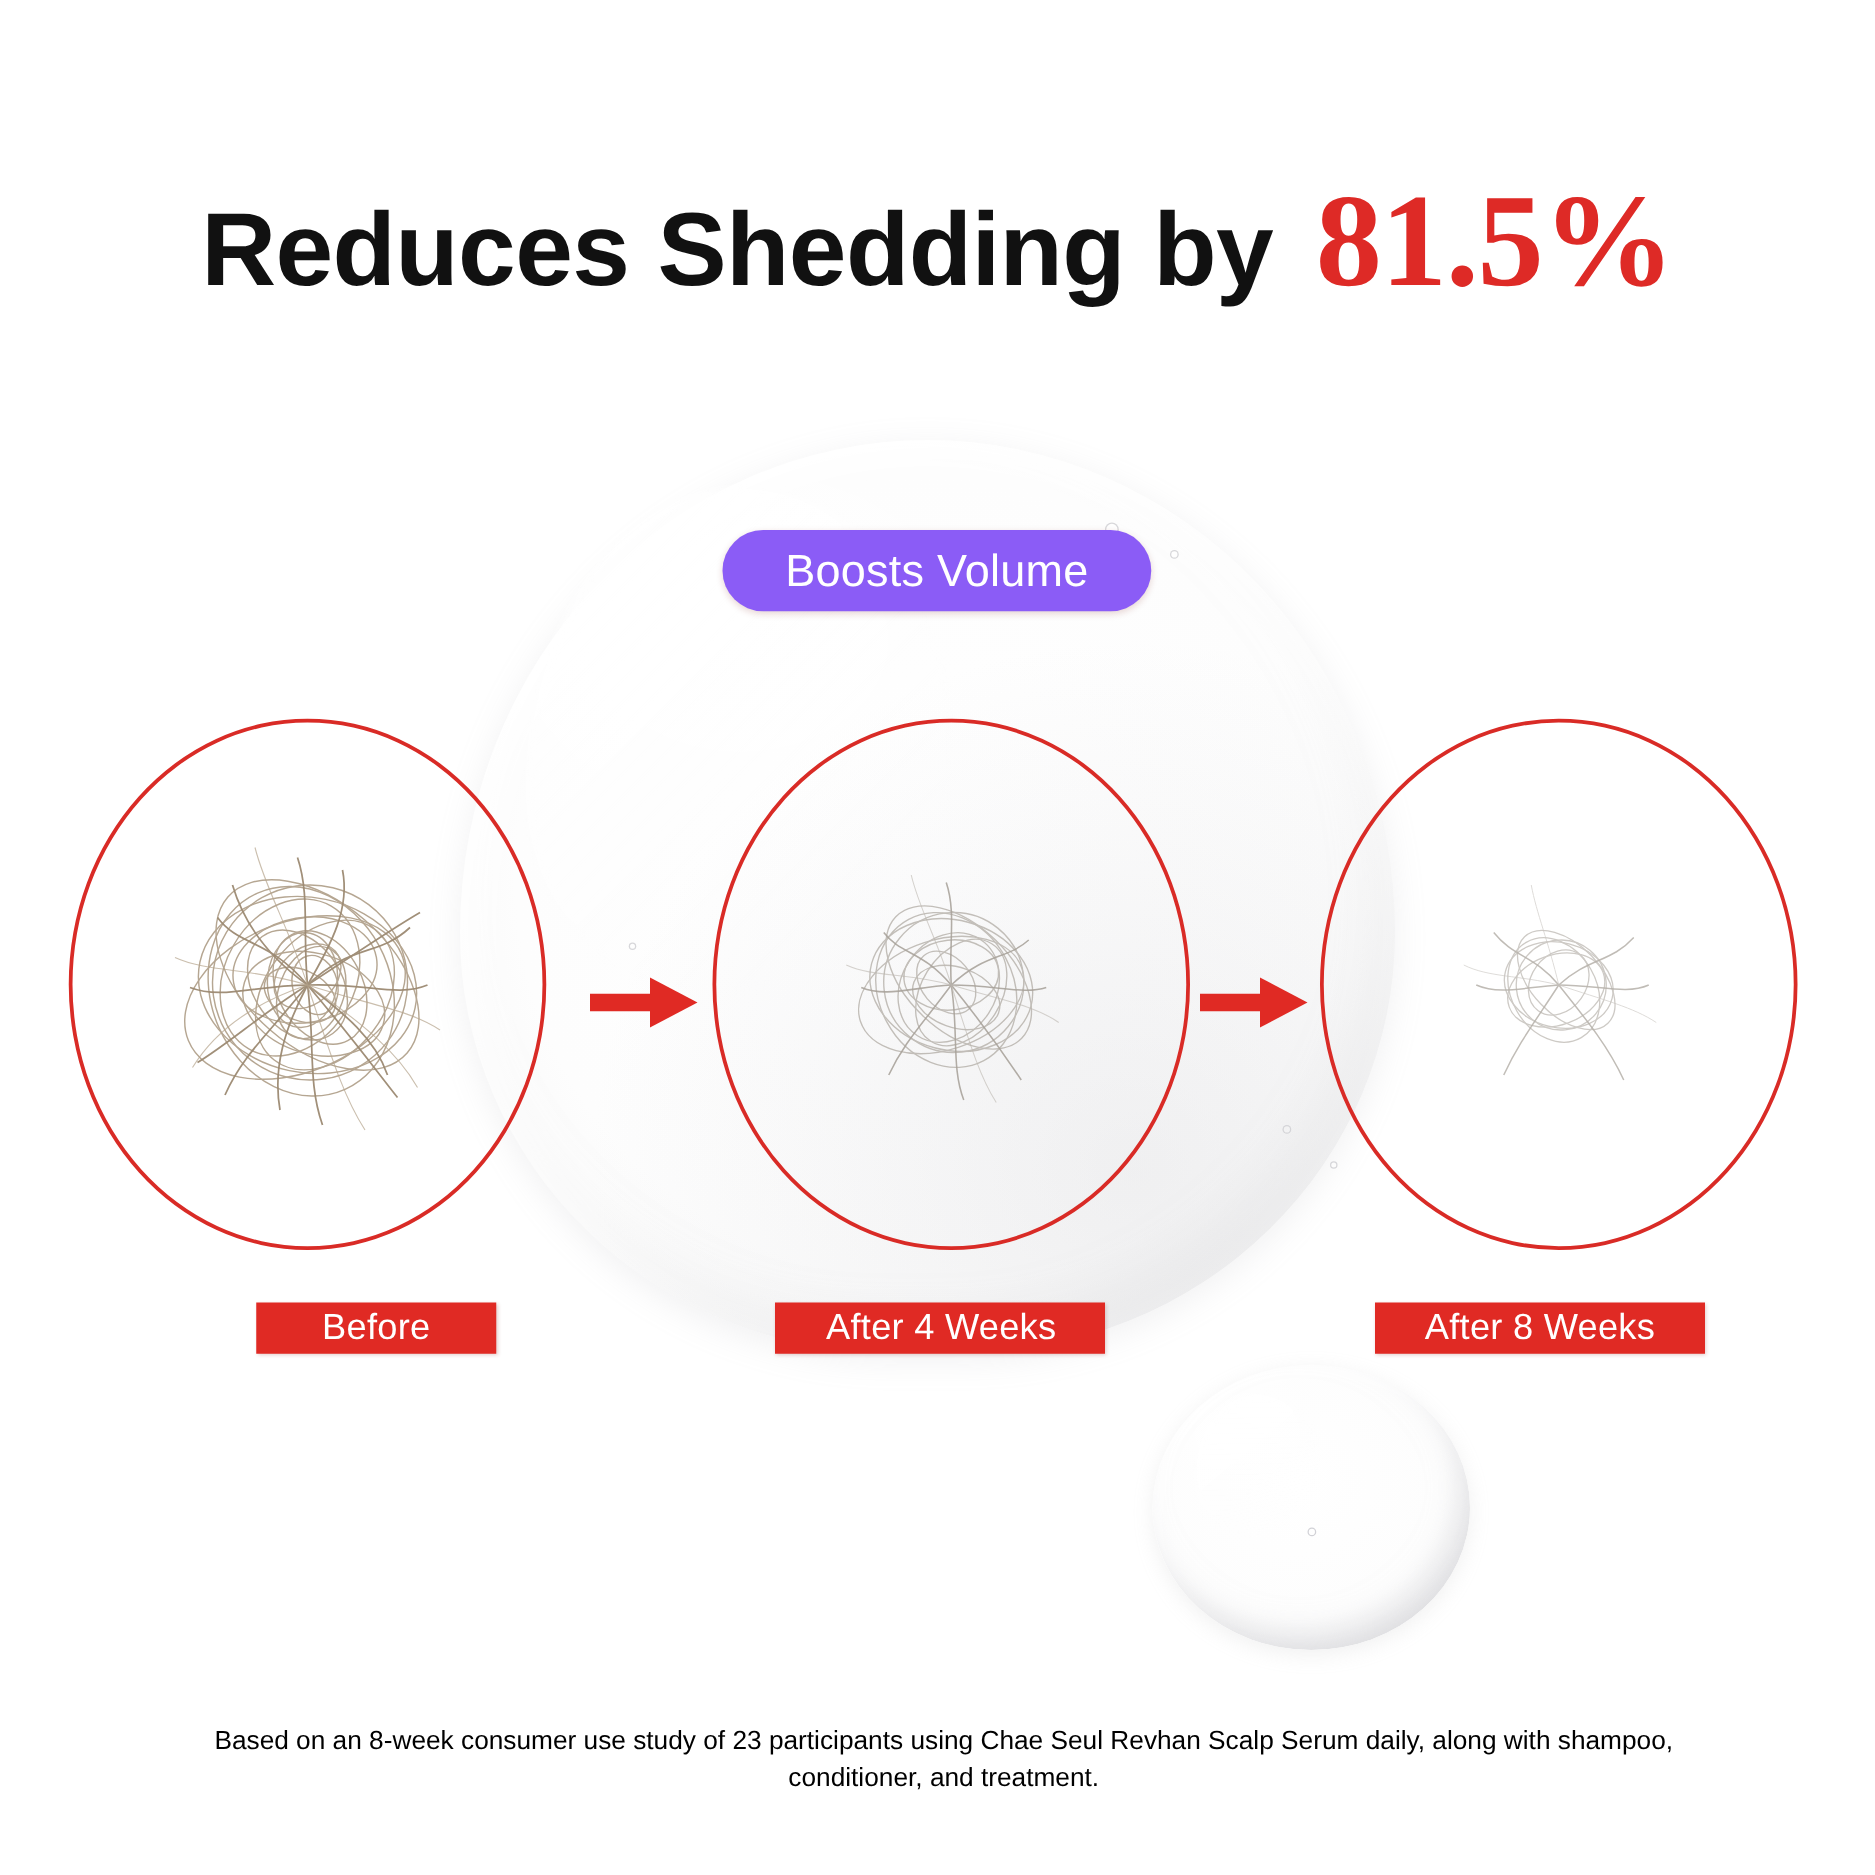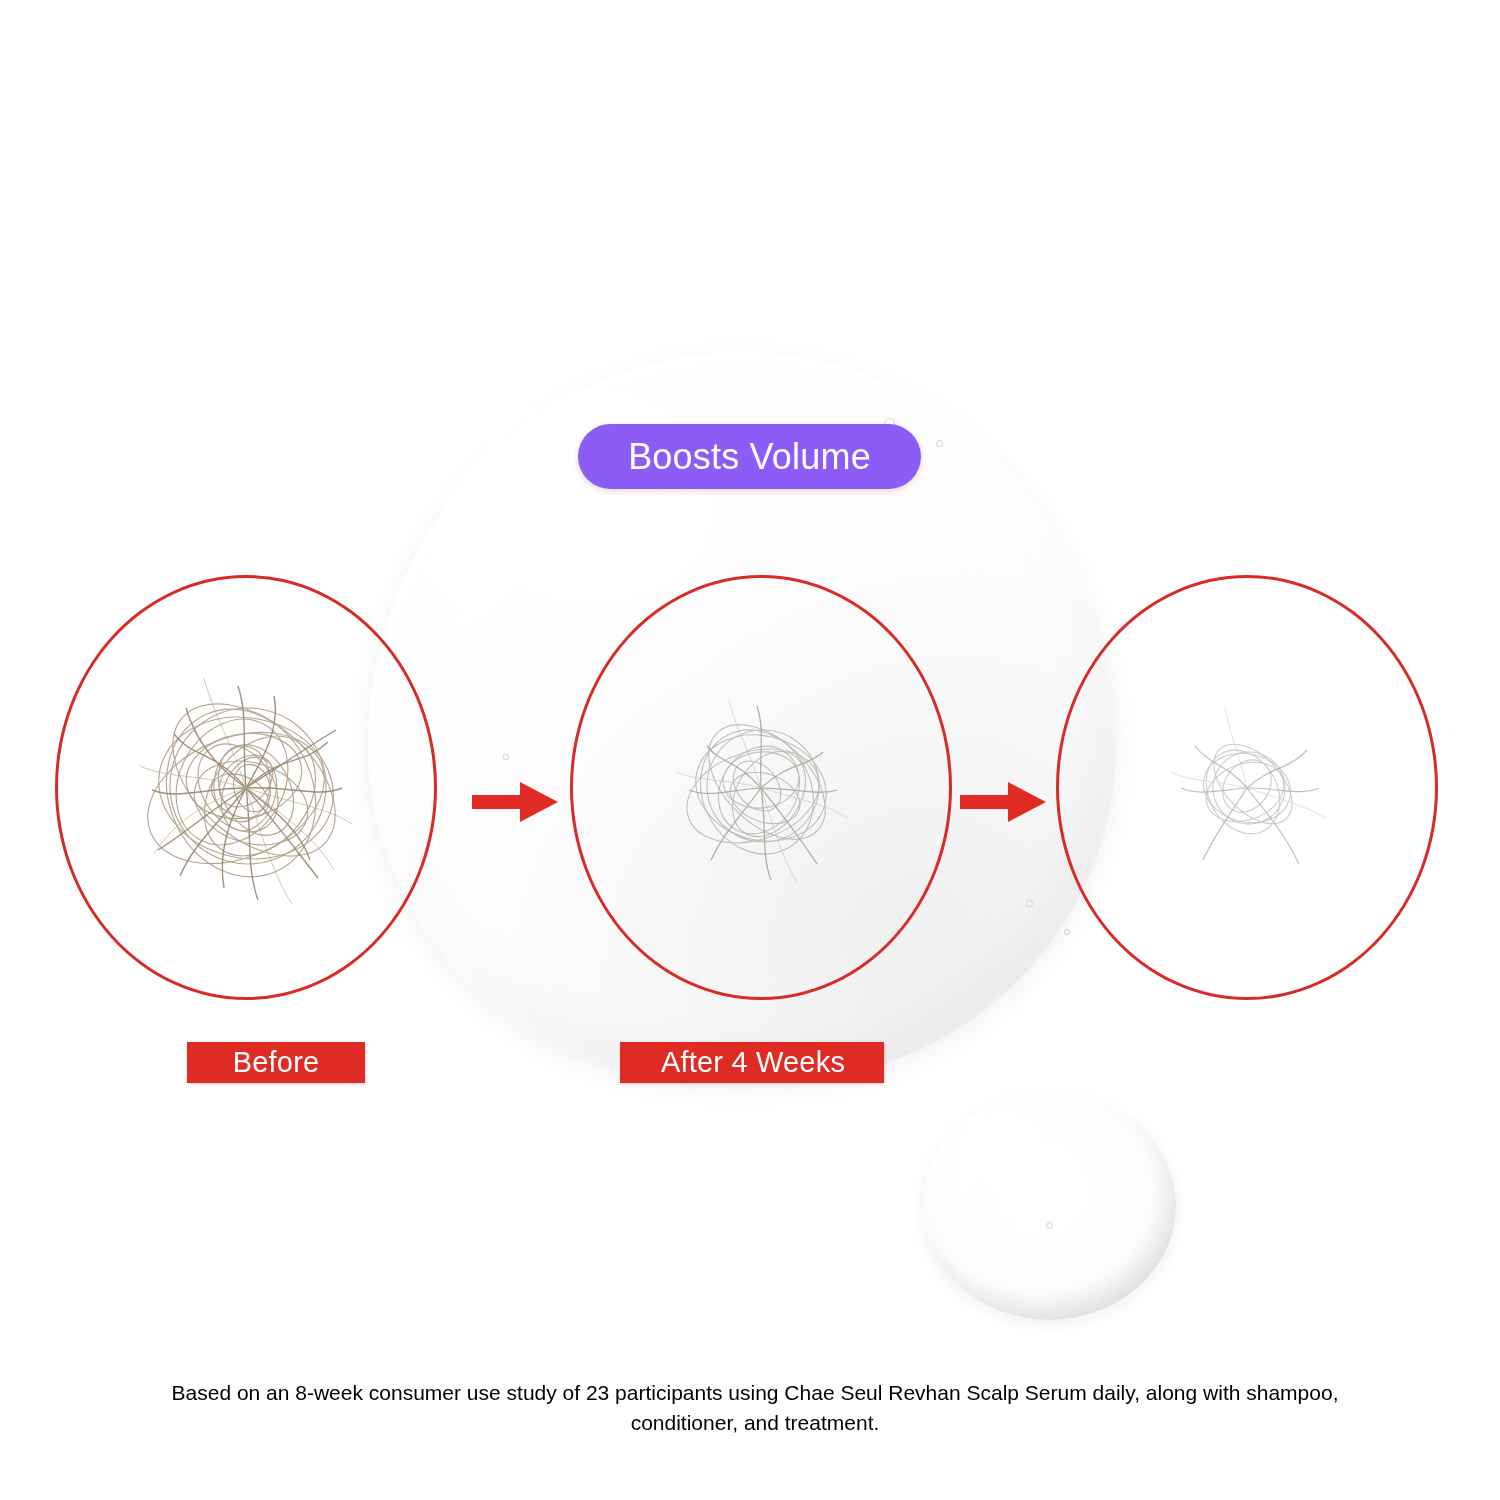--- a/index.html
+++ b/index.html
@@ -173,21 +173,21 @@
     display: flex;
     align-items: center;
     justify-content: center;
     font-size: 29px;
     font-weight: 400;
     letter-spacing: 0.2px;
     padding: 0 22px;
     box-sizing: border-box;
     box-shadow: 1px 1px 3px rgba(130,30,28,0.22);
   }
-  #tag-before { left: 187px; width: 178px; text-align: center; }
+  #tag-before { left: 205px; width: 192px; text-align: center; }
   #tag-w4     { left: 620px; width: 264px; padding-left: 24px; }
   #tag-w8     { left: 1100px; width: 264px; }
 
   
   .droplet {
     position: absolute;
     left: 922px;
     top: 1092px;
     width: 254px;
     height: 228px;
@@ -232,20 +232,23 @@
     line-height: 1.45;
     color: #000000;
     font-weight: 400;
   }
 </style>
 </head>
 <body>
 
 <div class="stage">
 
+  <div class="headline">
+    <span class="headline-main">Reduces Shedding by</span><span class="headline-stat">81.5%</span>
+  </div>
 
   <div class="serum-blob">
     <span class="blob-speck" style="left:69%;top:9%;width:9px;height:9px;"></span>
     <span class="blob-speck" style="left:76%;top:12%;width:5px;height:5px;"></span>
     <span class="blob-speck" style="left:18%;top:55%;width:4px;height:4px;"></span>
     <span class="blob-speck" style="left:88%;top:75%;width:5px;height:5px;"></span>
     <span class="blob-speck" style="left:93%;top:79%;width:4px;height:4px;"></span>
   </div>
 
   <div class="pill-badge">Boosts Volume</div>
@@ -361,20 +364,21 @@
       <g fill="none" stroke="#c8c4bf" stroke-width="0.8" opacity="0.6">
         <path d="M100 100 C 68 92, 44 94, 24 84"></path>
         <path d="M100 100 C 136 112, 160 118, 178 130"></path>
         <path d="M100 100 C 92 66, 82 42, 78 20"></path>
       </g>
     </svg>
   </div>
 
   <div class="tag" id="tag-before">Before</div>
   <div class="tag" id="tag-w4">After 4 Weeks</div>
+  <div class="tag" id="tag-w8">After 8 Weeks</div>
 
   <div class="droplet">
     <span class="droplet-speck"></span>
   </div>
 
   <div class="footnote">
     <span>Based on an 8-week consumer use study of 23 participants using Chae Seul Revhan Scalp Serum daily, along with shampoo,</span>
     <span>conditioner, and treatment.</span>
   </div>
 

